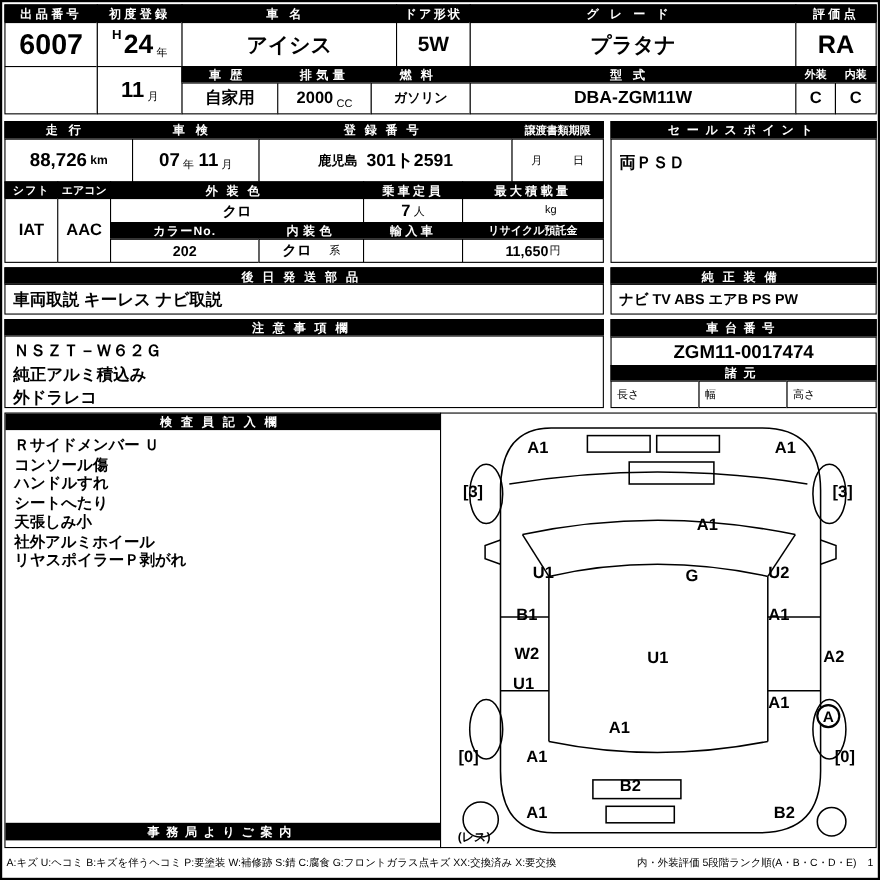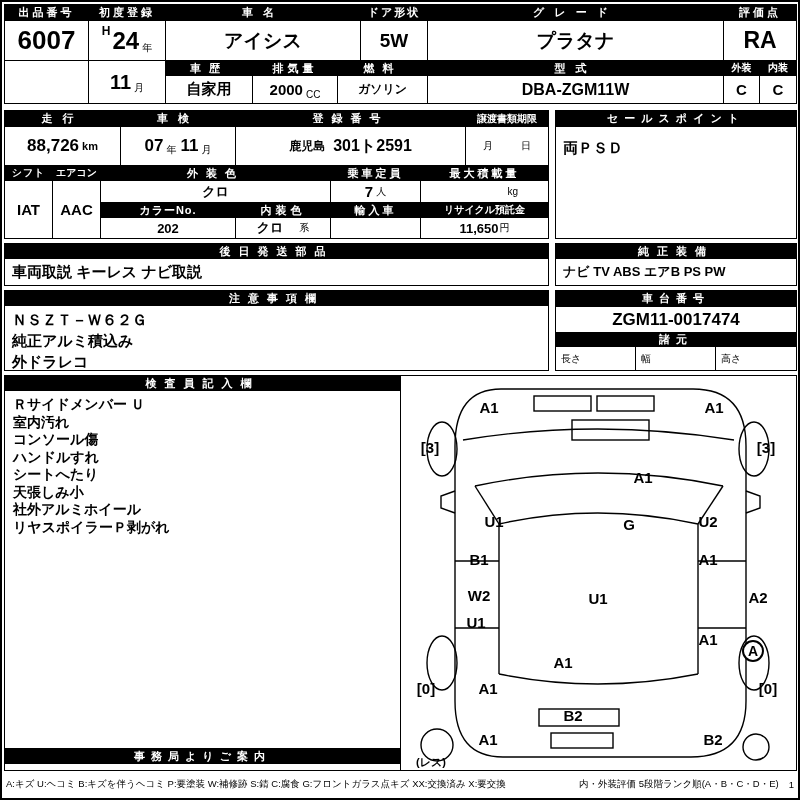--- a/index.html
+++ b/index.html
@@ -112,21 +112,21 @@
 <div class="c h ls8" style="left:100px;top:165px;width:231px;height:16px">外装色</div>
 <div class="c v" style="left:100px;top:180px;width:231px;height:23px;font-size:13px">クロ</div>
 
 <div class="c h ls3" style="left:330px;top:165px;width:91px;height:16px">乗車定員</div>
 <div class="c v" style="left:330px;top:180px;width:91px;height:23px">
   <span style="font-size:15px">7</span>
   <span class="unit">人</span>
 </div>
 
 <div class="c h ls3" style="left:420px;top:165px;width:129px;height:16px">最大積載量</div>
-<div class="c v" style="left:420px;top:180px;width:129px;height:23px;justify-content:flex-end;padding-right:30px">
+<div class="c v" style="left:420px;top:180px;width:129px;height:23px;justify-content:flex-end;padding-right:42px">
   <span class="unit">kg</span>
 </div>
 
 <div class="c h ls1" style="left:100px;top:202px;width:136px;height:16px">カラーNo.</div>
 <div class="c v" style="left:100px;top:217px;width:136px;height:22px;font-size:13px">202</div>
 
 <div class="c h ls4" style="left:235px;top:202px;width:96px;height:16px">内装色</div>
 <div class="c v" style="left:235px;top:217px;width:96px;height:22px">
   <span style="font-size:13px">クロ</span>
   <span class="unit" style="margin-left:16px">系</span>
@@ -168,21 +168,20 @@
   <span>幅</span>
 </div>
 <div class="c dimcell" style="left:715px;top:346px;width:82px;height:25px">
   <span>高さ</span>
 </div>
 
 <div class="c" style="left:4px;top:375px;width:397px;height:396px">
   <div class="h ls8" style="height:15px">検査員記入欄</div>
   <div class="insp-lines">
     <div>Ｒサイドメンバー Ｕ</div>
-    <div>室内汚れ</div>
     <div>コンソール傷</div>
     <div>ハンドルすれ</div>
     <div>シートへたり</div>
     <div>天張しみ小</div>
     <div>社外アルミホイール</div>
     <div>リヤスポイラーＰ剥がれ</div>
   </div>
   <div class="h ls6" style="position:absolute;left:0;right:0;bottom:6px;height:16px">事務局よりご案内</div>
 </div>
 

